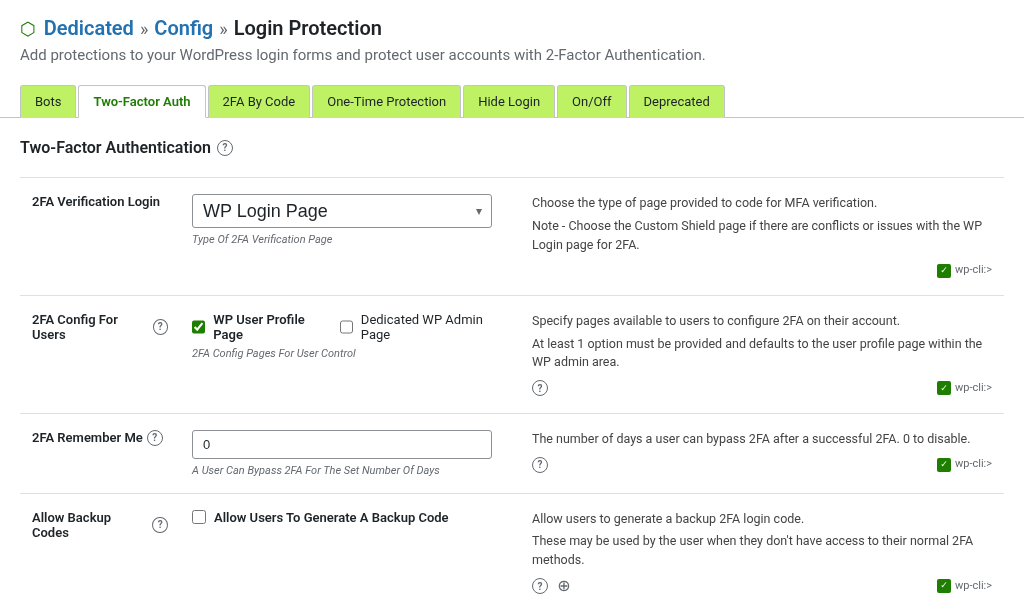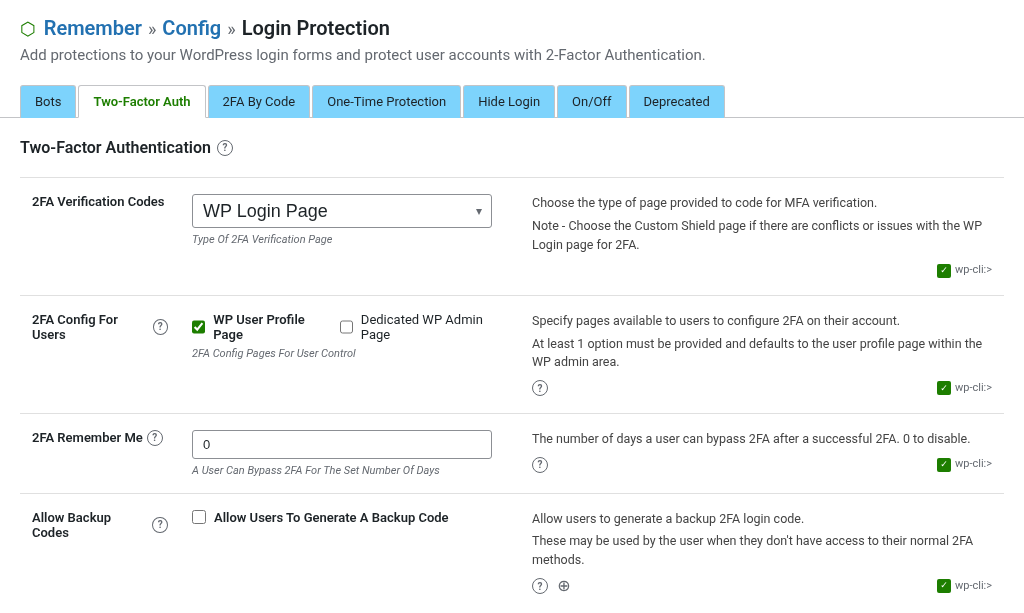--- a/index.html
+++ b/index.html
@@ -60,21 +60,21 @@
       border-bottom: 1px solid #c3c4c7;
       padding: 0 20px;
       background: #fff;
     }
     .tab {
       padding: 8px 14px;
       font-size: 13px;
       cursor: pointer;
       border: 1px solid #c3c4c7;
       border-bottom: none;
-      background: #7dd3fc;
+      background: #bef264;
       color: #1d2327;
       margin-right: 2px;
       border-radius: 3px 3px 0 0;
       position: relative;
       top: 1px;
     }
     .tab.active {
       background: #fff;
       color: #1d7e00;
       font-weight: 600;
@@ -248,21 +248,21 @@
       margin-right: 2px;
     }
   </style>
 </head>
 <body>
 
 <div class="page-wrapper">
   <div class="header">
     <div class="breadcrumb">
       <span class="shield-icon">⬡</span>
-      <span class="dashboard-link">Remember</span>
+      <span class="dashboard-link">Dedicated</span>
       <span class="sep">»</span>
       <span class="config-link">Config</span>
       <span class="sep">»</span>
       <span class="current">Login Protection</span>
     </div>
     <div class="page-subtitle">Add protections to your WordPress login forms and protect user accounts with 2-Factor Authentication.</div>
   </div>
 
   <div class="tabs">
     <div class="tab">Bots</div>
@@ -278,21 +278,21 @@
     <div class="section-title">
       <span>Two-Factor Authentication</span>
       <span class="help-icon">?</span>
     </div>
 
     <table class="settings-table">
 
       <tbody>
           <tr>
         <td class="label-cell">
-          <span>2FA Verification Codes</span>
+          <span>2FA Verification Login</span>
         </td>
         <td class="control-cell">
           <div class="select-wrapper">
             <select>
               <option>WP Login Page</option>
               <option>Custom Shield Page</option>
             </select>
             <span class="select-arrow">▾</span>
           </div>
           <div class="field-hint">Type Of 2FA Verification Page</div>

